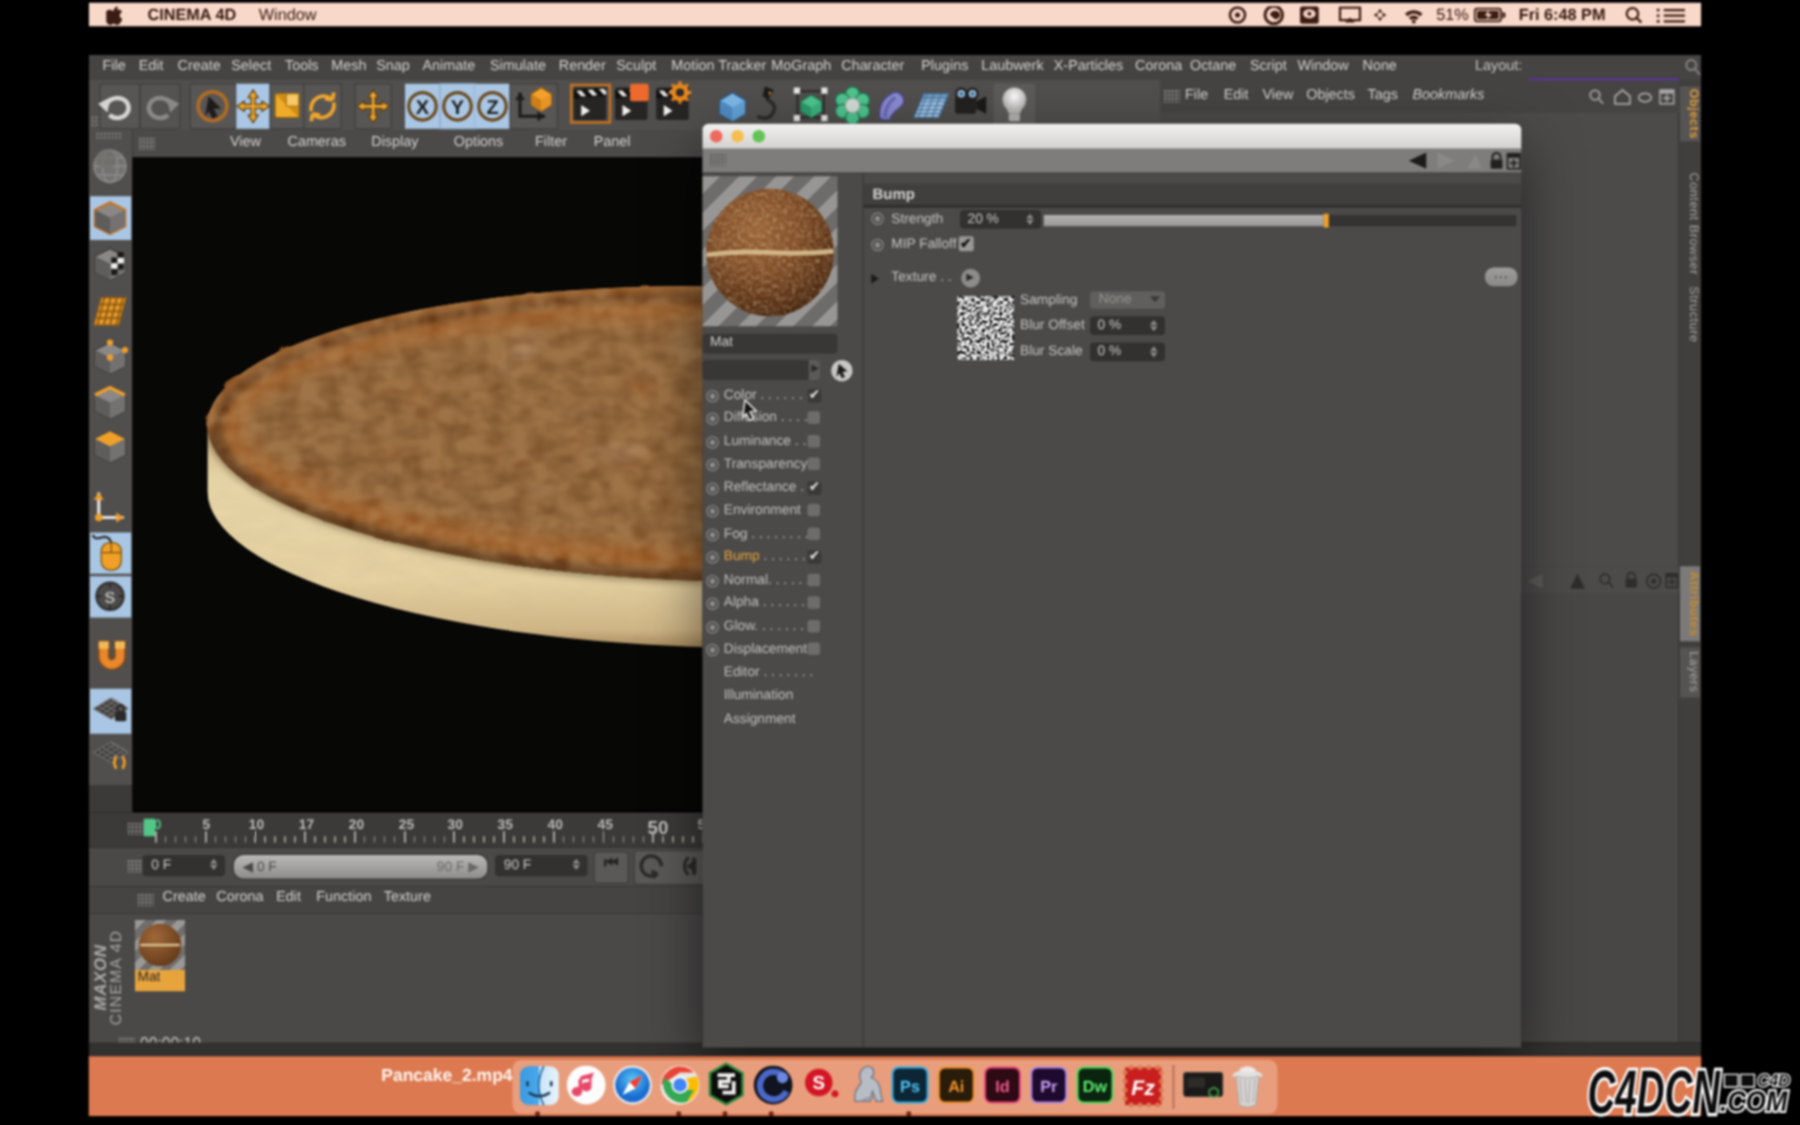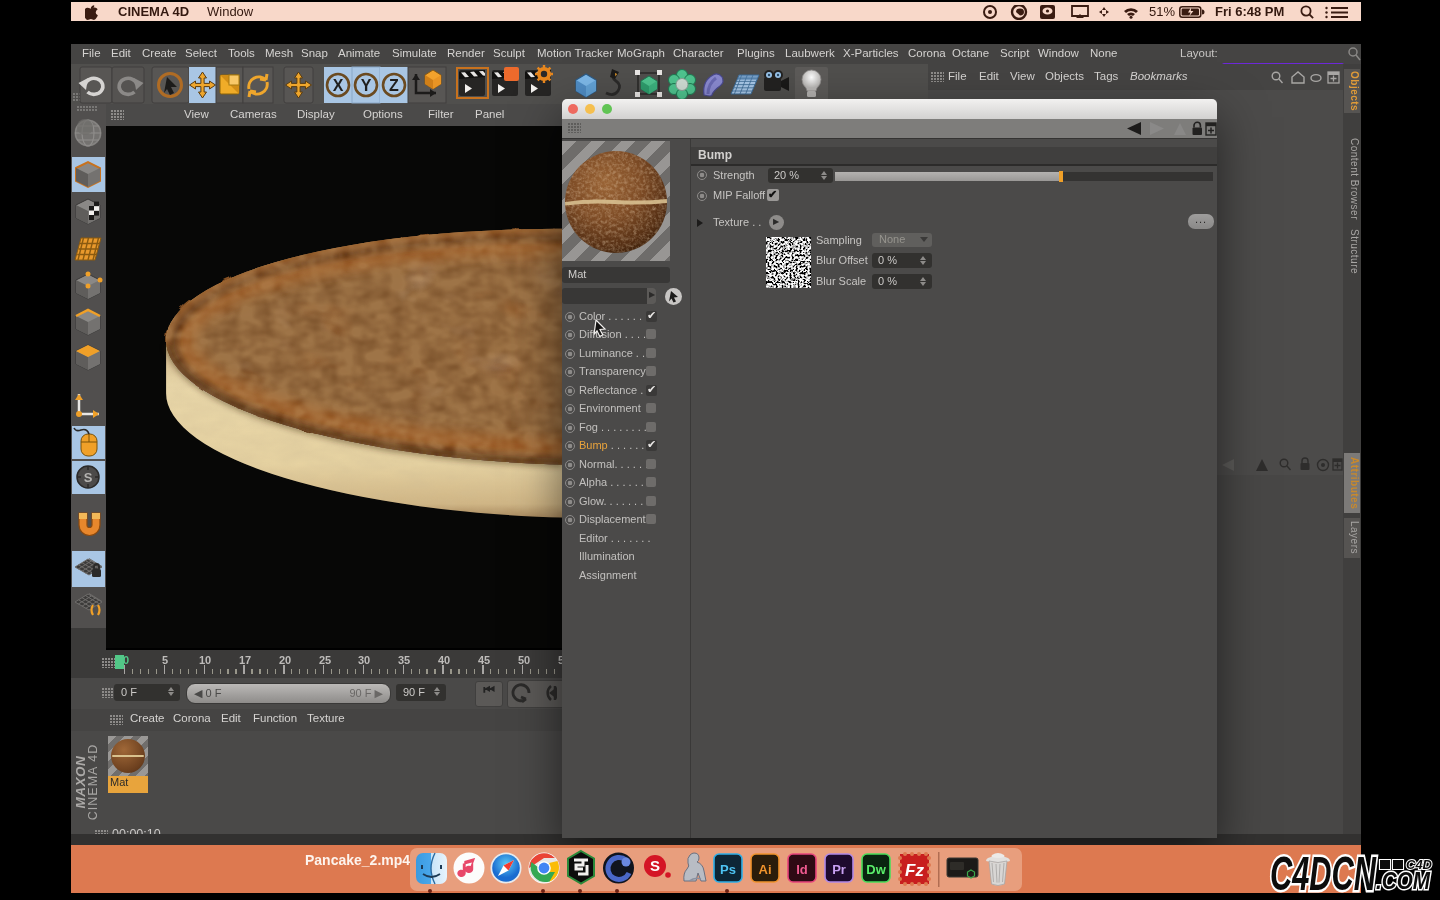--- a/index.html
+++ b/index.html
@@ -539,38 +539,38 @@
   <div class="abs" style="left:52px;top:4px;font-size:11px;font-weight:bold;color:#52c888;">0</div>
   <div class="abs" style="left:91px;top:4px;font-size:11px;font-weight:bold;color:#bebcba;">5</div>
   <div class="abs" style="left:128px;top:4px;font-size:11px;font-weight:bold;color:#bebcba;">10</div>
   <div class="abs" style="left:168px;top:4px;font-size:11px;font-weight:bold;color:#bebcba;">17</div>
   <div class="abs" style="left:208px;top:4px;font-size:11px;font-weight:bold;color:#bebcba;">20</div>
   <div class="abs" style="left:248px;top:4px;font-size:11px;font-weight:bold;color:#bebcba;">25</div>
   <div class="abs" style="left:287px;top:4px;font-size:11px;font-weight:bold;color:#bebcba;">30</div>
   <div class="abs" style="left:327px;top:4px;font-size:11px;font-weight:bold;color:#bebcba;">35</div>
   <div class="abs" style="left:407px;top:4px;font-size:11px;font-weight:bold;color:#bebcba;">45</div>
   <div class="abs" style="left:367px;top:4px;font-size:11px;font-weight:bold;color:#bebcba;">40</div>
-  <div class="abs" style="left:447px;top:4px;font-size:11px;font-weight:bold;color:#bebcba;">50</div>
+  <div class="abs" style="left:447px;top:4px;font-size:15px;font-weight:bold;color:#bebcba;">50</div>
   <div class="abs" style="left:487px;top:4px;font-size:11px;font-weight:bold;color:#bebcba;">5</div>
   <div class="abs" style="left:53px;top:19px;width:438px;height:5px;
     background-image:repeating-linear-gradient(90deg,#98968a 0 1.2px,transparent 1.2px 7.96px);"></div>
   <div class="abs" style="left:53px;top:15px;width:438px;height:9px;
     background-image:repeating-linear-gradient(90deg,#a8a6a4 0 1.4px,transparent 1.4px 39.8px);"></div>
 </div>
 <div class="abs" id="rangerow">
   <div class="dots" style="left:31px;top:10px;"></div>
   <div class="field" style="left:43px;top:6px;width:66px;height:17px;">
     <span style="position:absolute;left:7px;top:2px;">0 F</span>
     <span class="stp" style="right:5px;"></span>
   </div>
   <div class="abs" style="left:115px;top:5px;width:203px;height:19px;border-radius:9px;background:linear-gradient(#bbb9b7,#8e8c8a);border:1px solid #3a3938;">
     <span style="position:absolute;left:7px;top:3px;color:#4a4948;font-size:11px;">◀ 0 F</span>
     <span style="position:absolute;right:7px;top:3px;color:#6a6866;font-size:11px;">90 F ▶</span>
   </div>
-  <div class="field" style="left:325px;top:6px;width:50px;height:17px;">
+  <div class="field" style="left:325px;top:6px;width:74px;height:17px;">
     <span style="position:absolute;left:7px;top:2px;">90 F</span>
     <span class="stp" style="right:5px;"></span>
   </div>
   <div class="abs" style="left:404px;top:3px;width:26px;height:24px;background:#5b5957;border:1px solid #403f3e;border-radius:3px;color:#222;font-weight:bold;font-size:13px;text-align:center;">⏮</div>
   <div class="abs" style="left:436px;top:2px;width:56px;height:26px;background:#5b5957;border:1px solid #403f3e;border-radius:3px;"></div>
   <svg class="abs" style="left:440px;top:4px;" width="50" height="22" viewBox="0 0 50 22">
     <path d="M18 11 a8 8 0 1 0 -3 6 M15 17 l-4 3 m4 -3 l-5 -2" stroke="#2b2a29" stroke-width="2.8" fill="none"></path>
     <path d="M40 4 a9 9 0 0 0 0 14 M44 4 v14" stroke="#2b2a29" stroke-width="2.5" fill="none"></path>
     <path d="M38 11 l8 -6 v12 z" fill="#2b2a29"></path>
   </svg>

